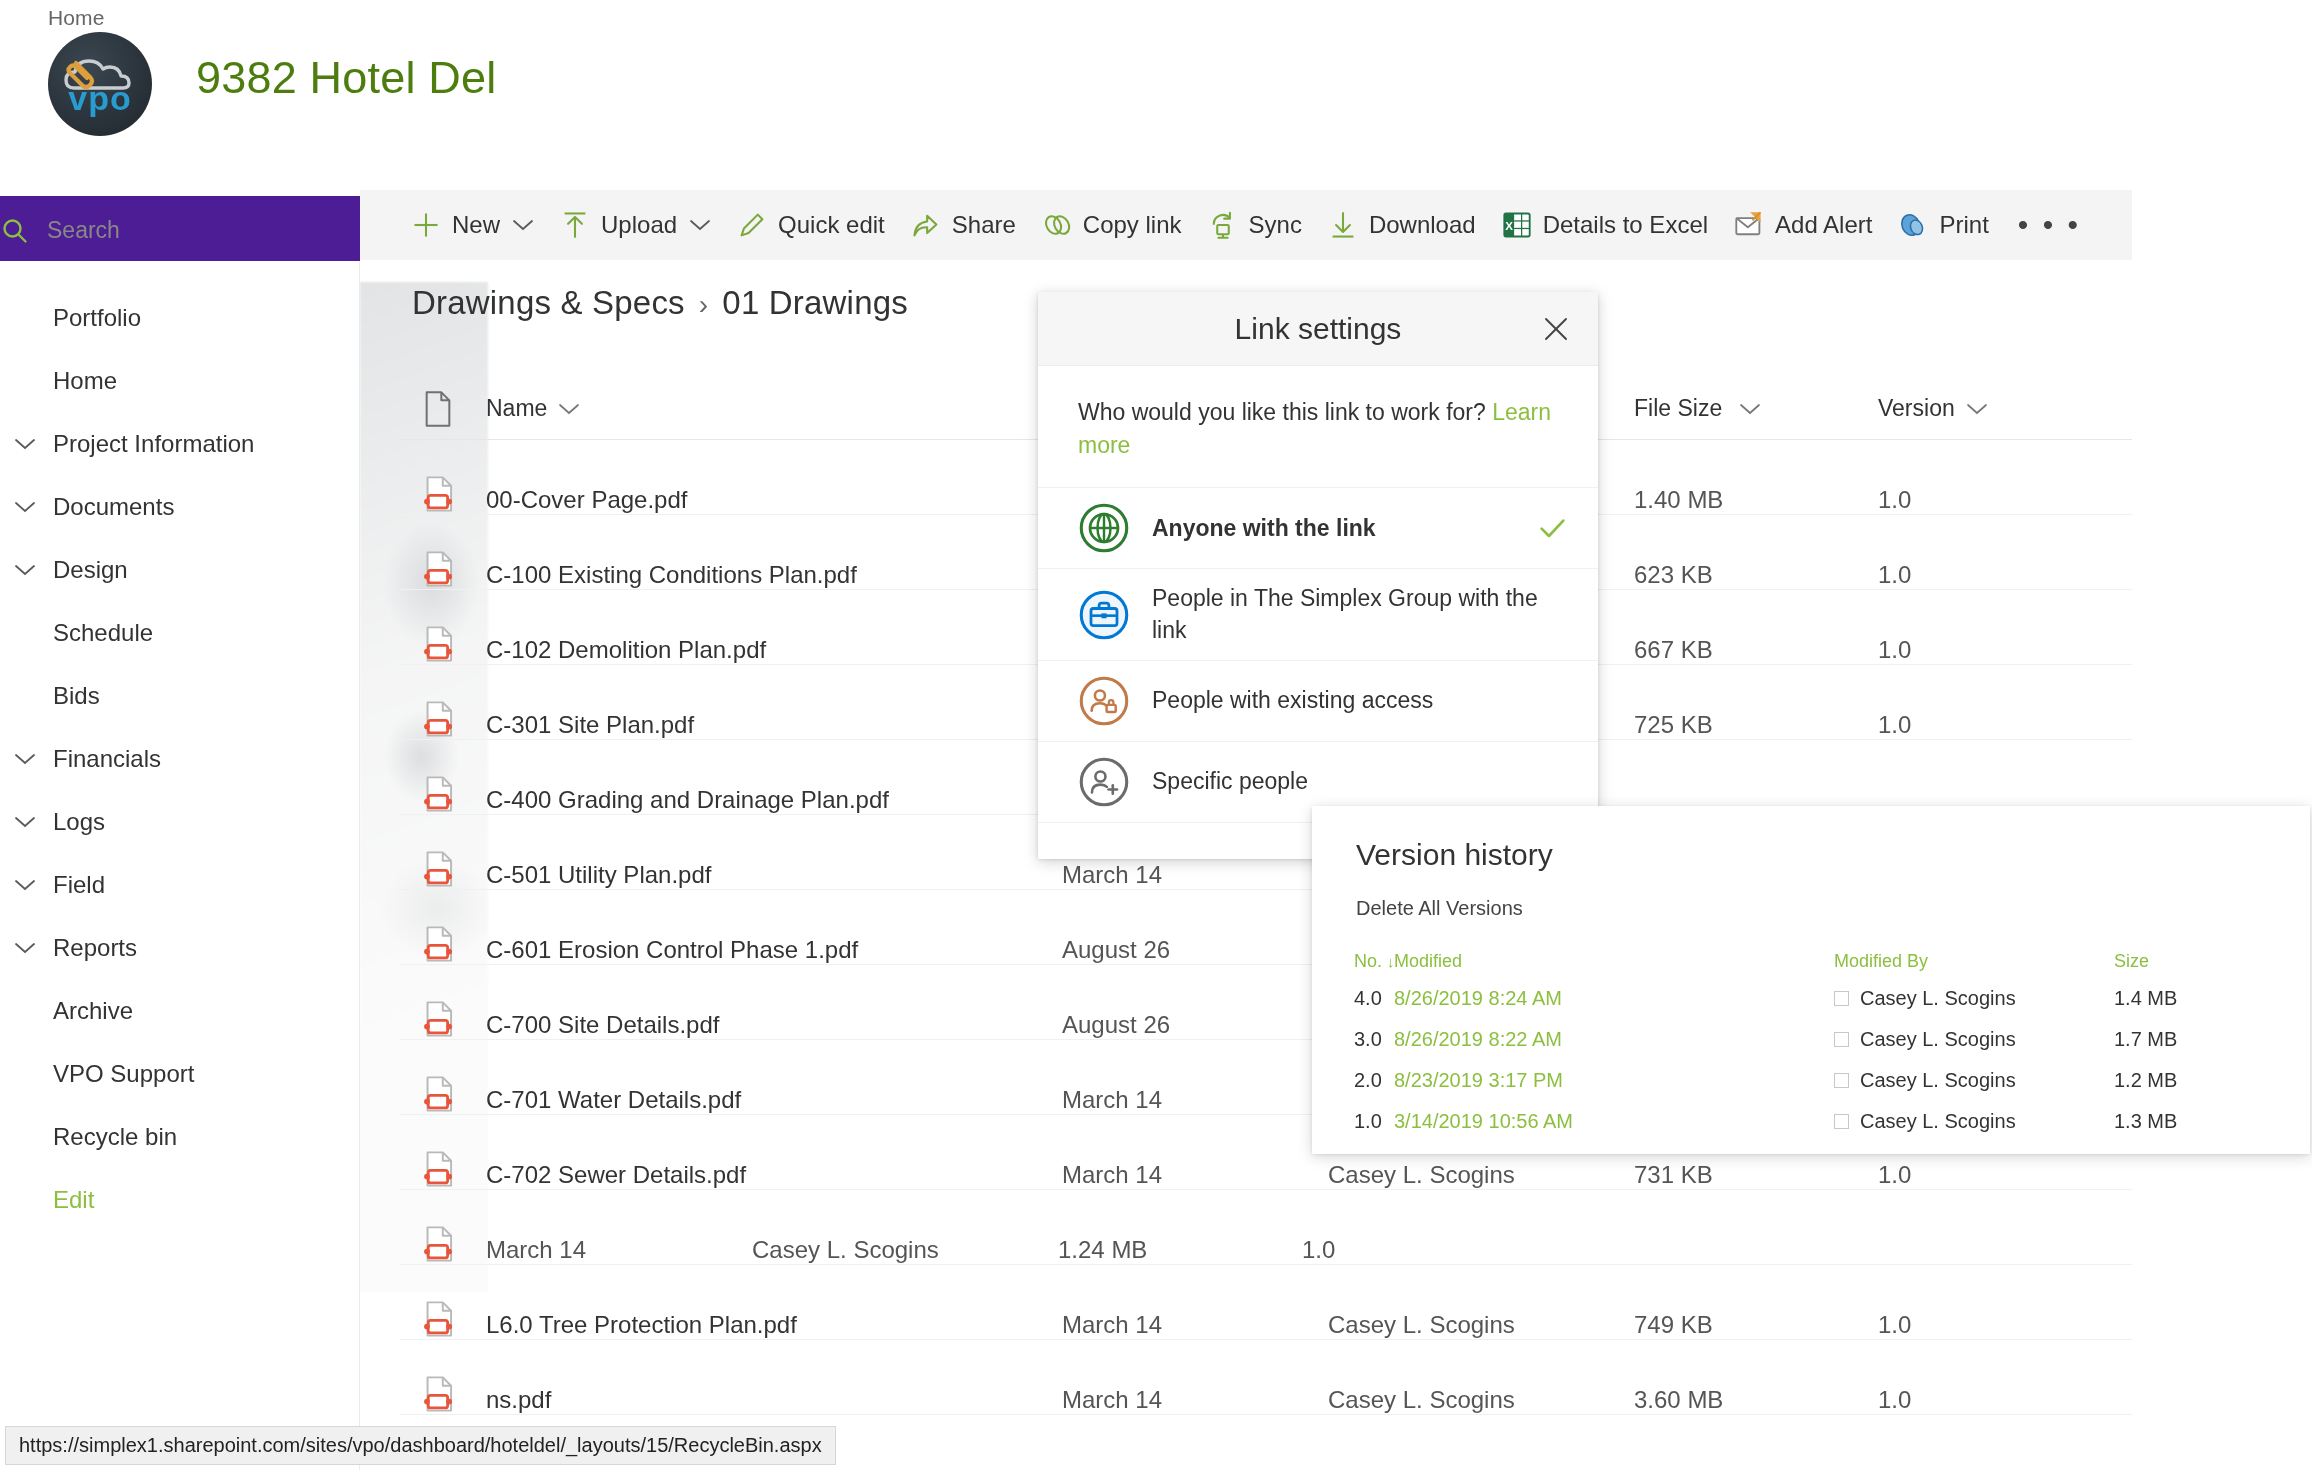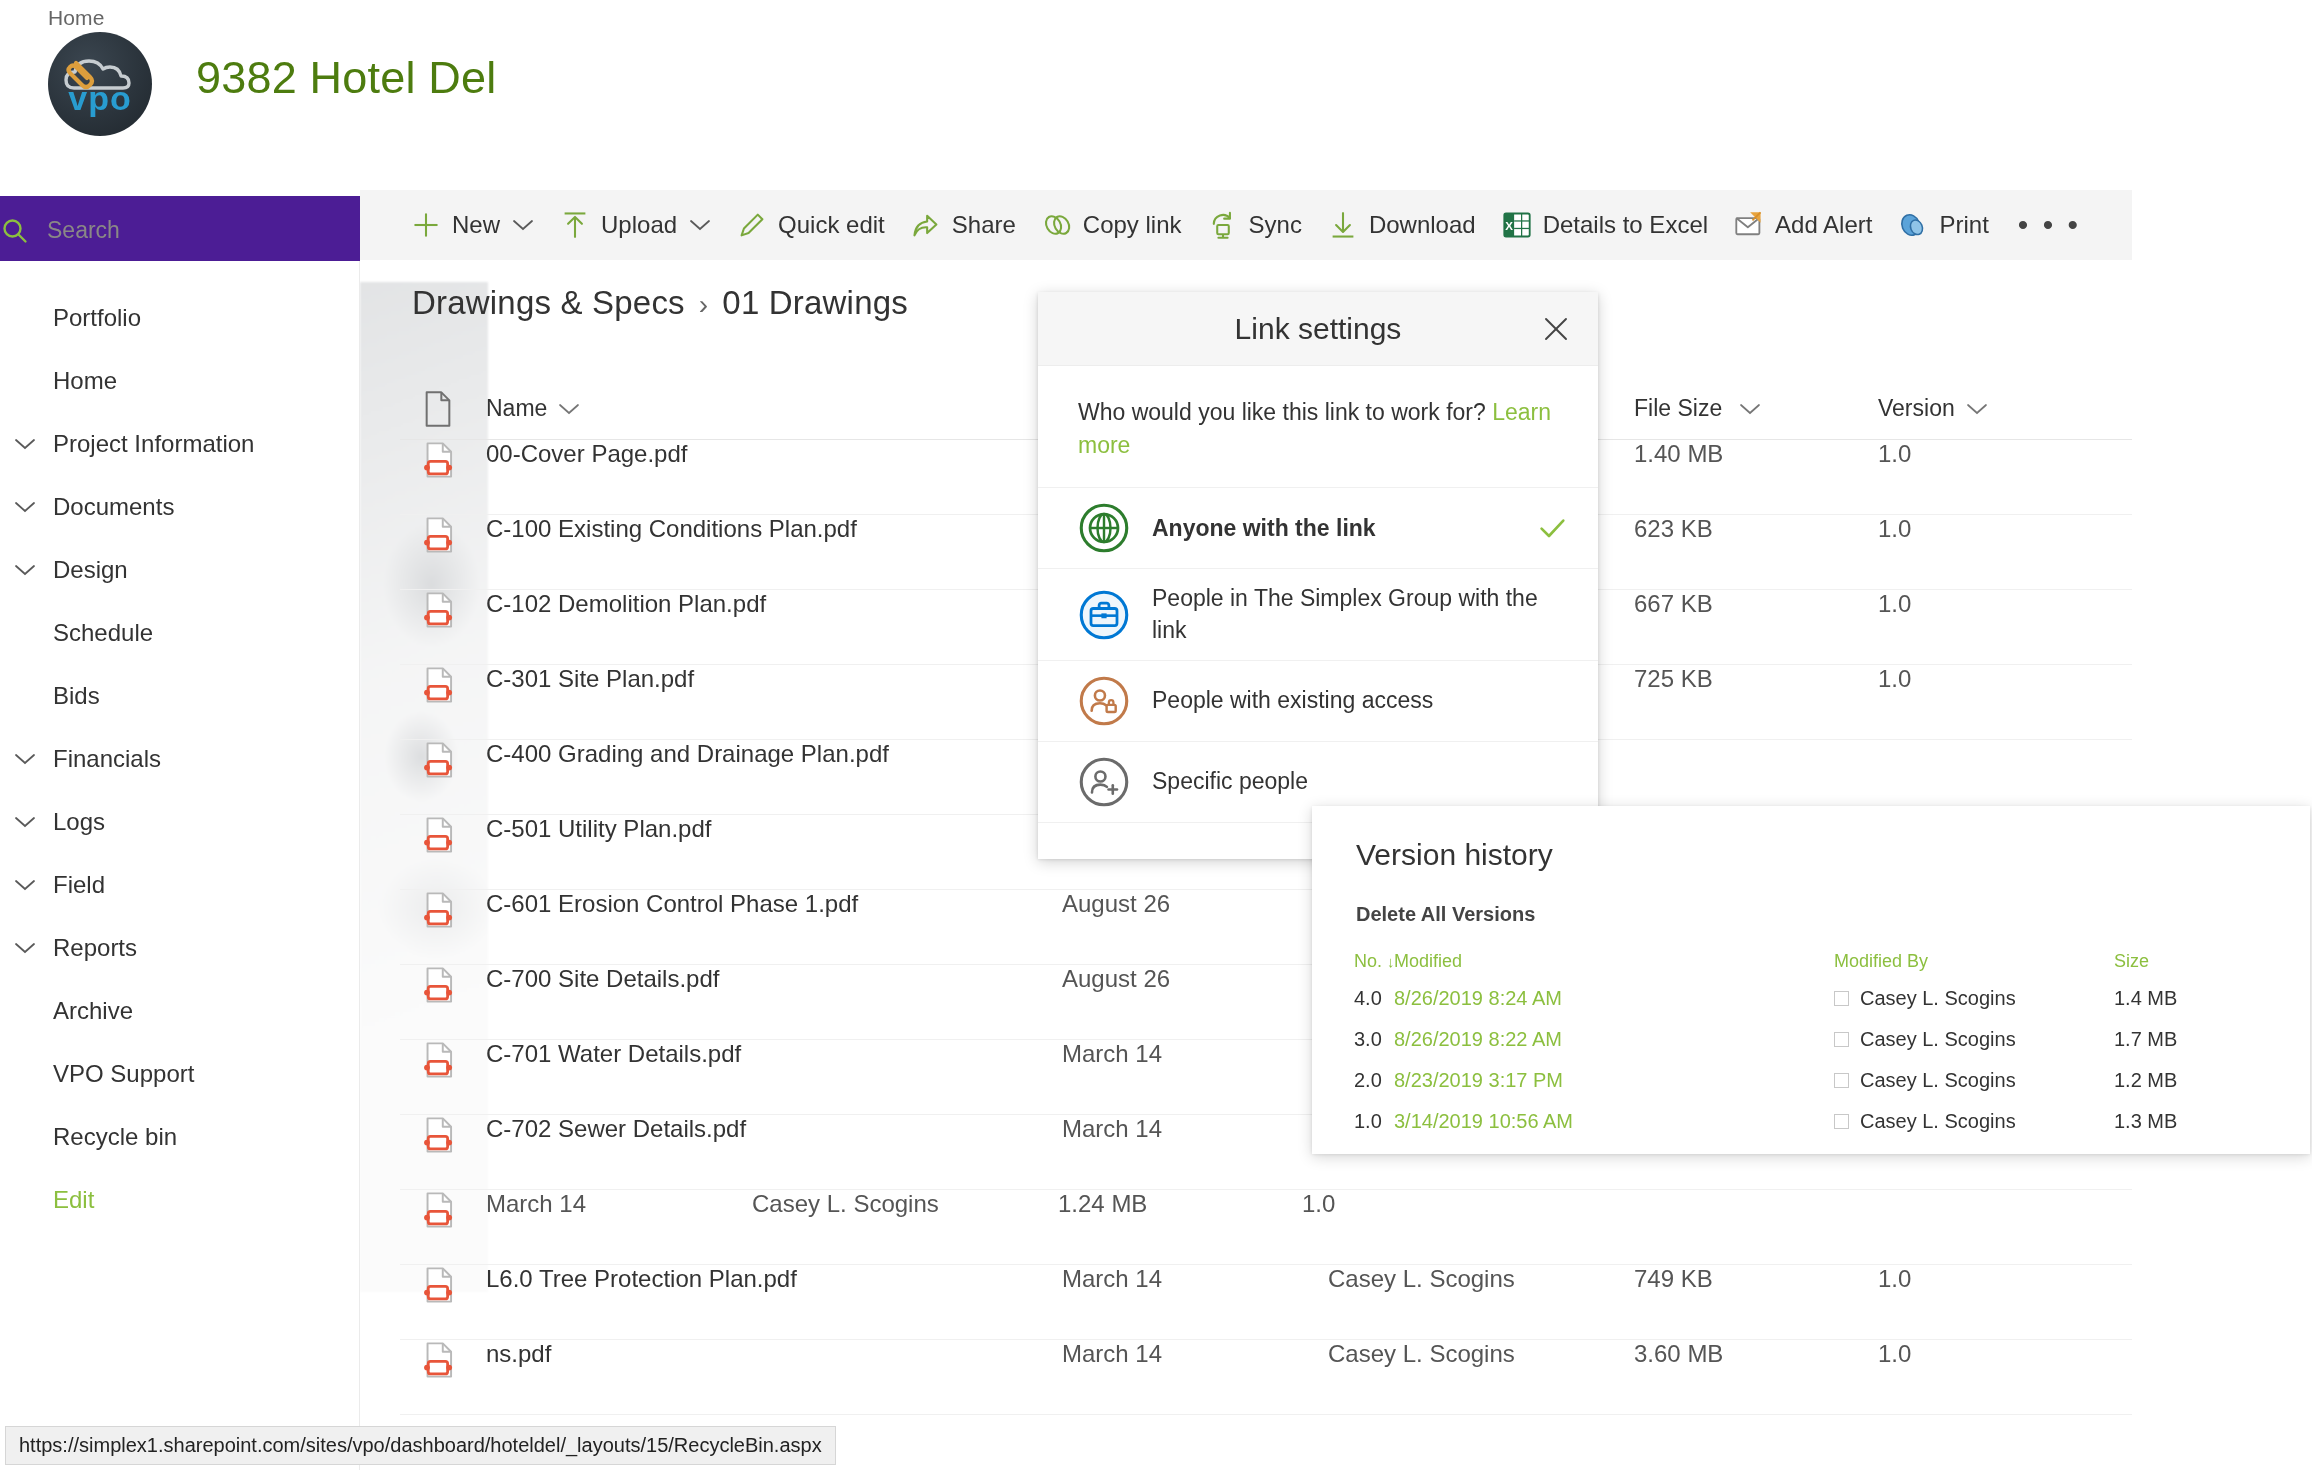--- a/index.html
+++ b/index.html
@@ -109,21 +109,21 @@
   }
   .th .chev { margin-left: 11px; display: inline-flex; }
   .col-icon  { width: 86px; flex: 0 0 86px; display:flex; align-items:center; justify-content:flex-start; padding-left: 22px;}
   .col-name  { width: 576px; flex: 0 0 576px; }
   .col-mod   { width: 266px; flex: 0 0 266px; }
   .col-by    { width: 306px; flex: 0 0 306px; }
   .col-size  { width: 244px; flex: 0 0 244px; gap: 6px; }
   .col-ver   { width: 200px; flex: 0 0 200px; }
 
   .trow {
-    display: flex; align-items: flex-start; height: 75px;
+    display: flex; align-items: flex-end; height: 75px;
     border-bottom: 1px solid #f0f0f0; cursor: pointer;
   }
   .cell { font-size: 24px; color: #333; white-space: nowrap; overflow: hidden; }
   .cell.dim { color: #555; }
   .fname { color: #333; }
 
   
   .link-settings {
     position: absolute; left: 1038px; top: 292px;
     width: 560px;
@@ -161,21 +161,21 @@
 
   
   .version-history {
     position: absolute; left: 1312px; top: 806px;
     width: 998px; height: 348px;
     background: #fff;
     box-shadow: 0 3.2px 14px rgba(0,0,0,.16), 0 .6px 3.6px rgba(0,0,0,.10);
     z-index: 50;
   }
   .vh-title { position: absolute; left: 44px; top: 32px; font-size: 30px; color: #333; font-weight: 400; }
-  .vh-delete { position: absolute; left: 44px; top: 97px; font-size: 20px; color: #444; cursor: pointer; font-weight: bold; }
+  .vh-delete { position: absolute; left: 44px; top: 91px; font-size: 20px; color: #444; cursor: pointer; }
   .vh-table { position: absolute; left: 42px; top: 138px; width: 916px; }
   .vh-head { display: flex; align-items: center; height: 34px; }
   .vh-head .vhh { font-size: 18px; color: #8cbf3f; display: flex; align-items: center; cursor: pointer; }
   .vh-row { display: flex; align-items: center; height: 41px; }
   .vh-no   { width: 40px;  flex: 0 0 40px;  font-size: 20px; color: #333; }
   .vh-date { width: 440px; flex: 0 0 440px; font-size: 20px; color: #8cbf3f; cursor: pointer; }
   .vh-by   { width: 280px; flex: 0 0 280px; font-size: 20px; color: #333; display: flex; align-items: center; }
   .vh-size { width: 140px; flex: 0 0 140px; font-size: 20px; color: #333; }
   .vh-cbox {
     width: 15px; height: 15px; border: 1px solid #c8c8c8; background: #fff;

